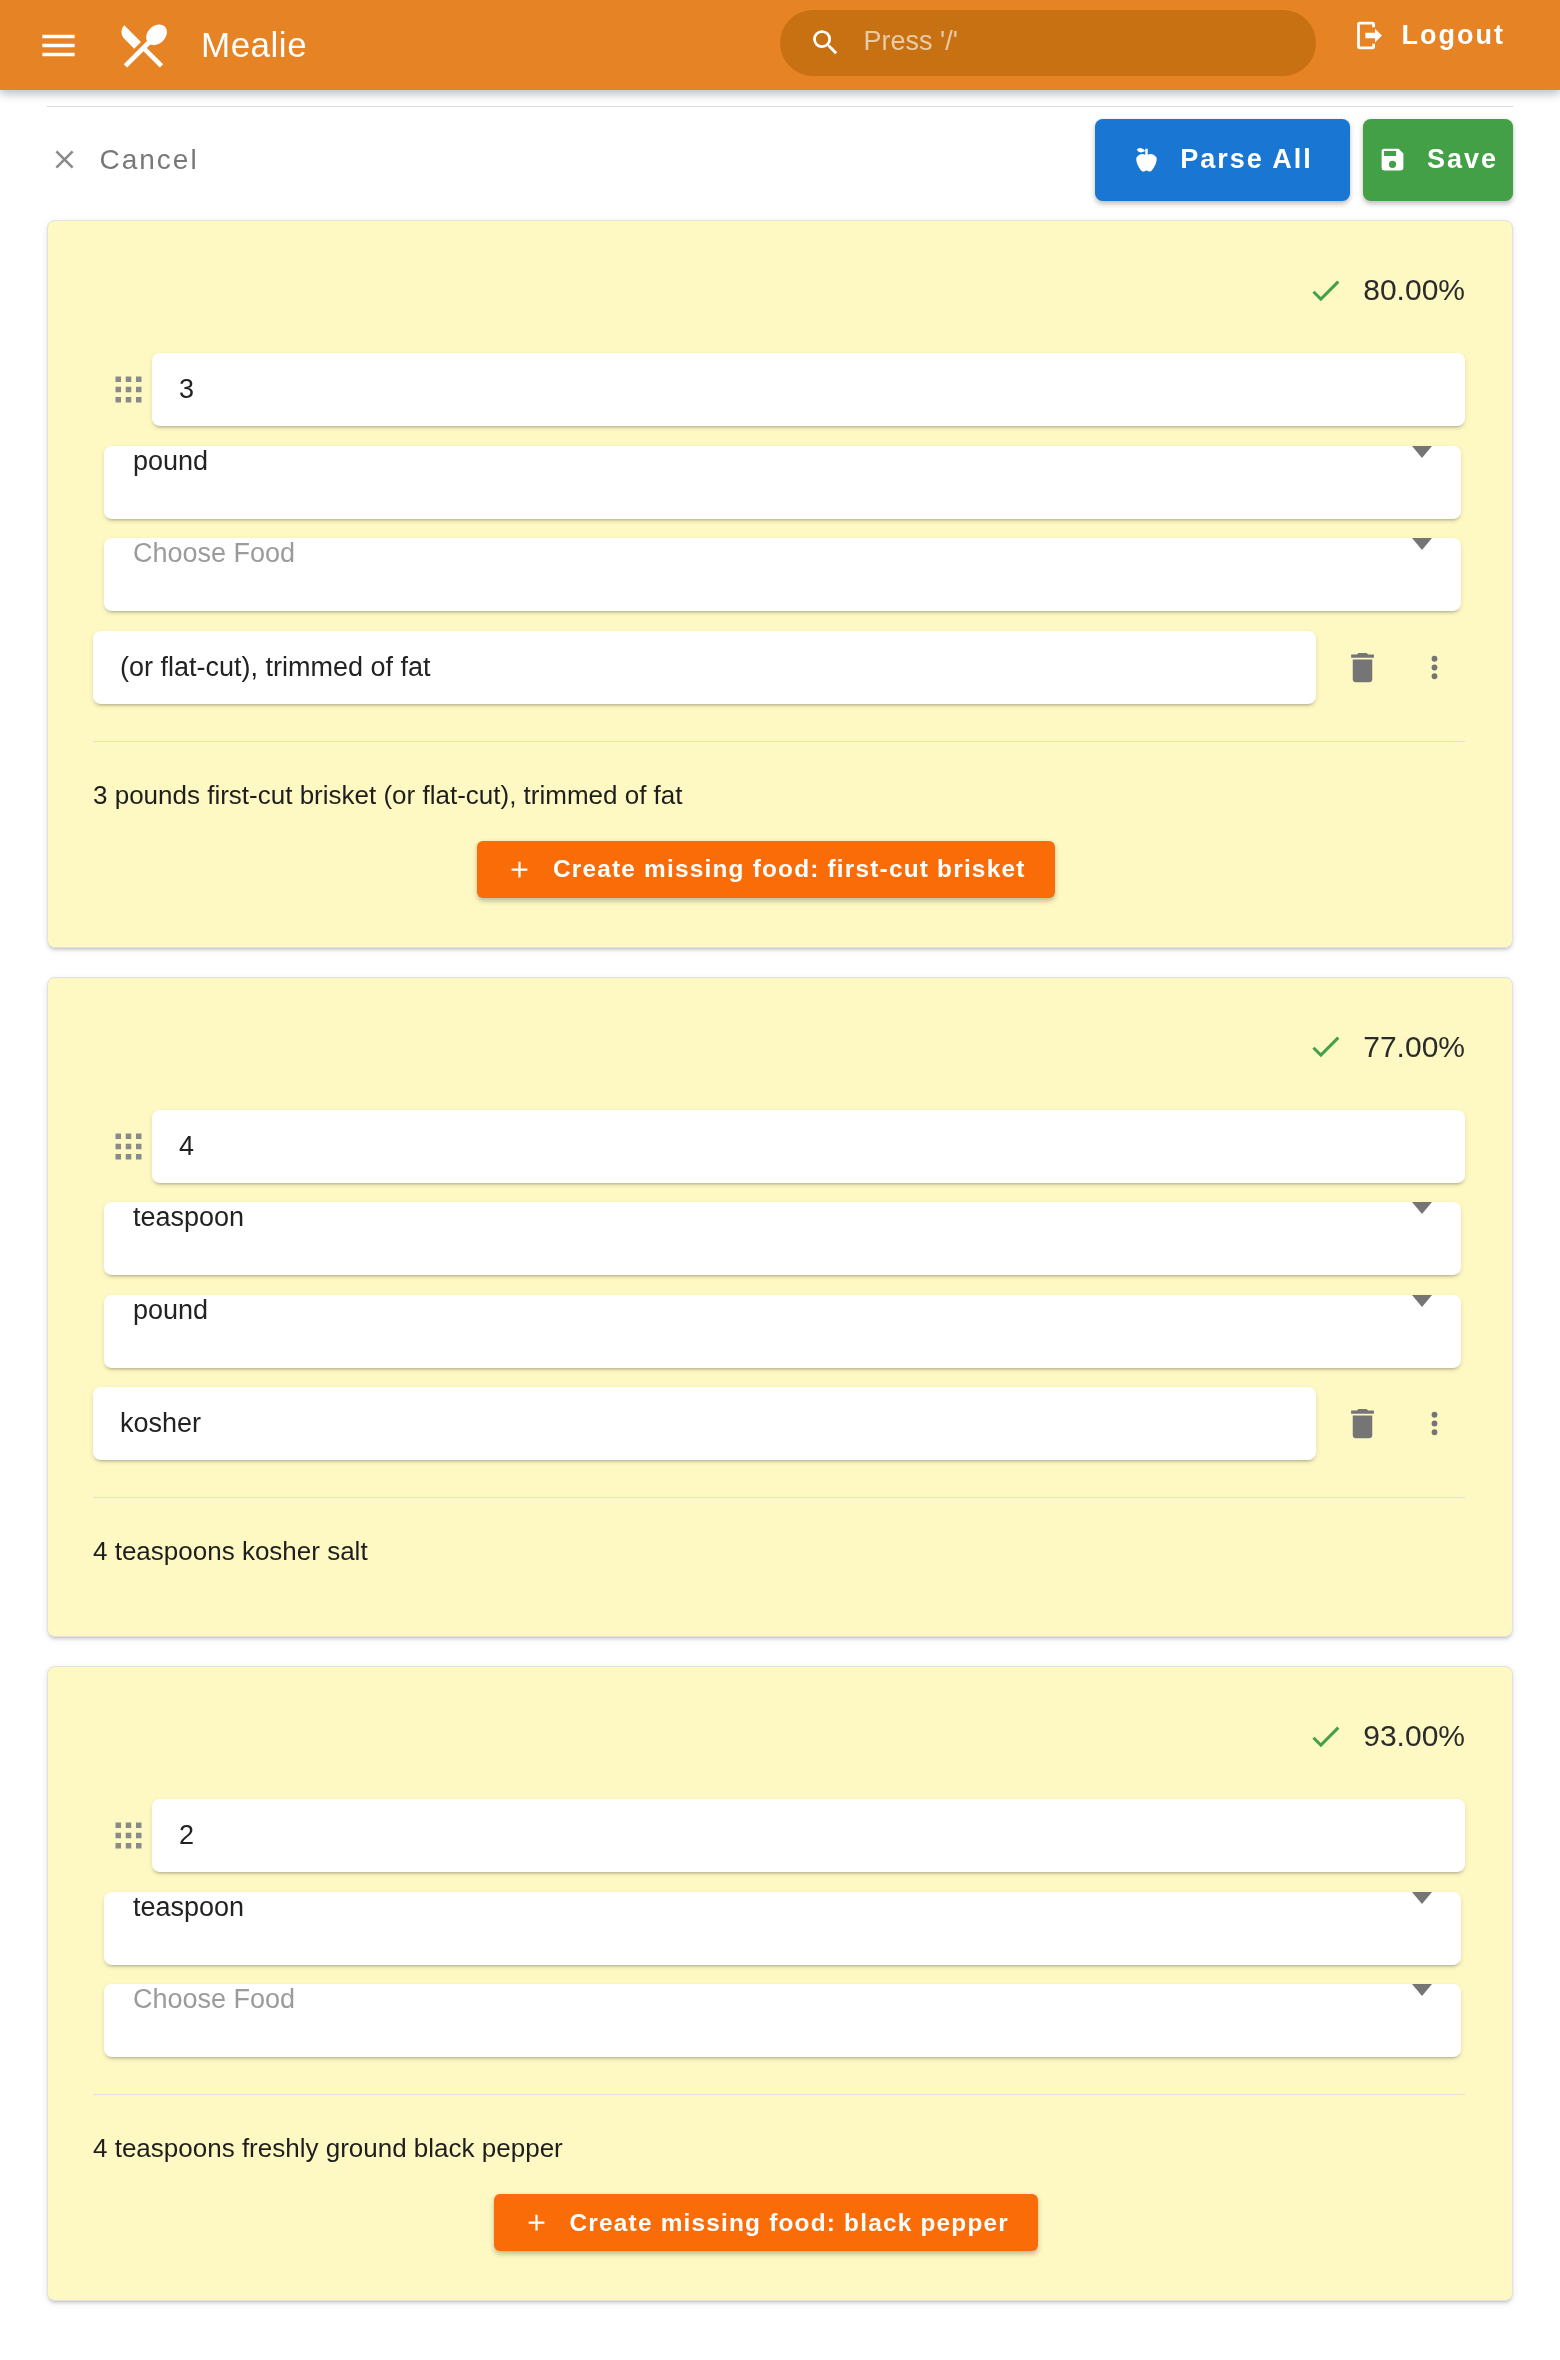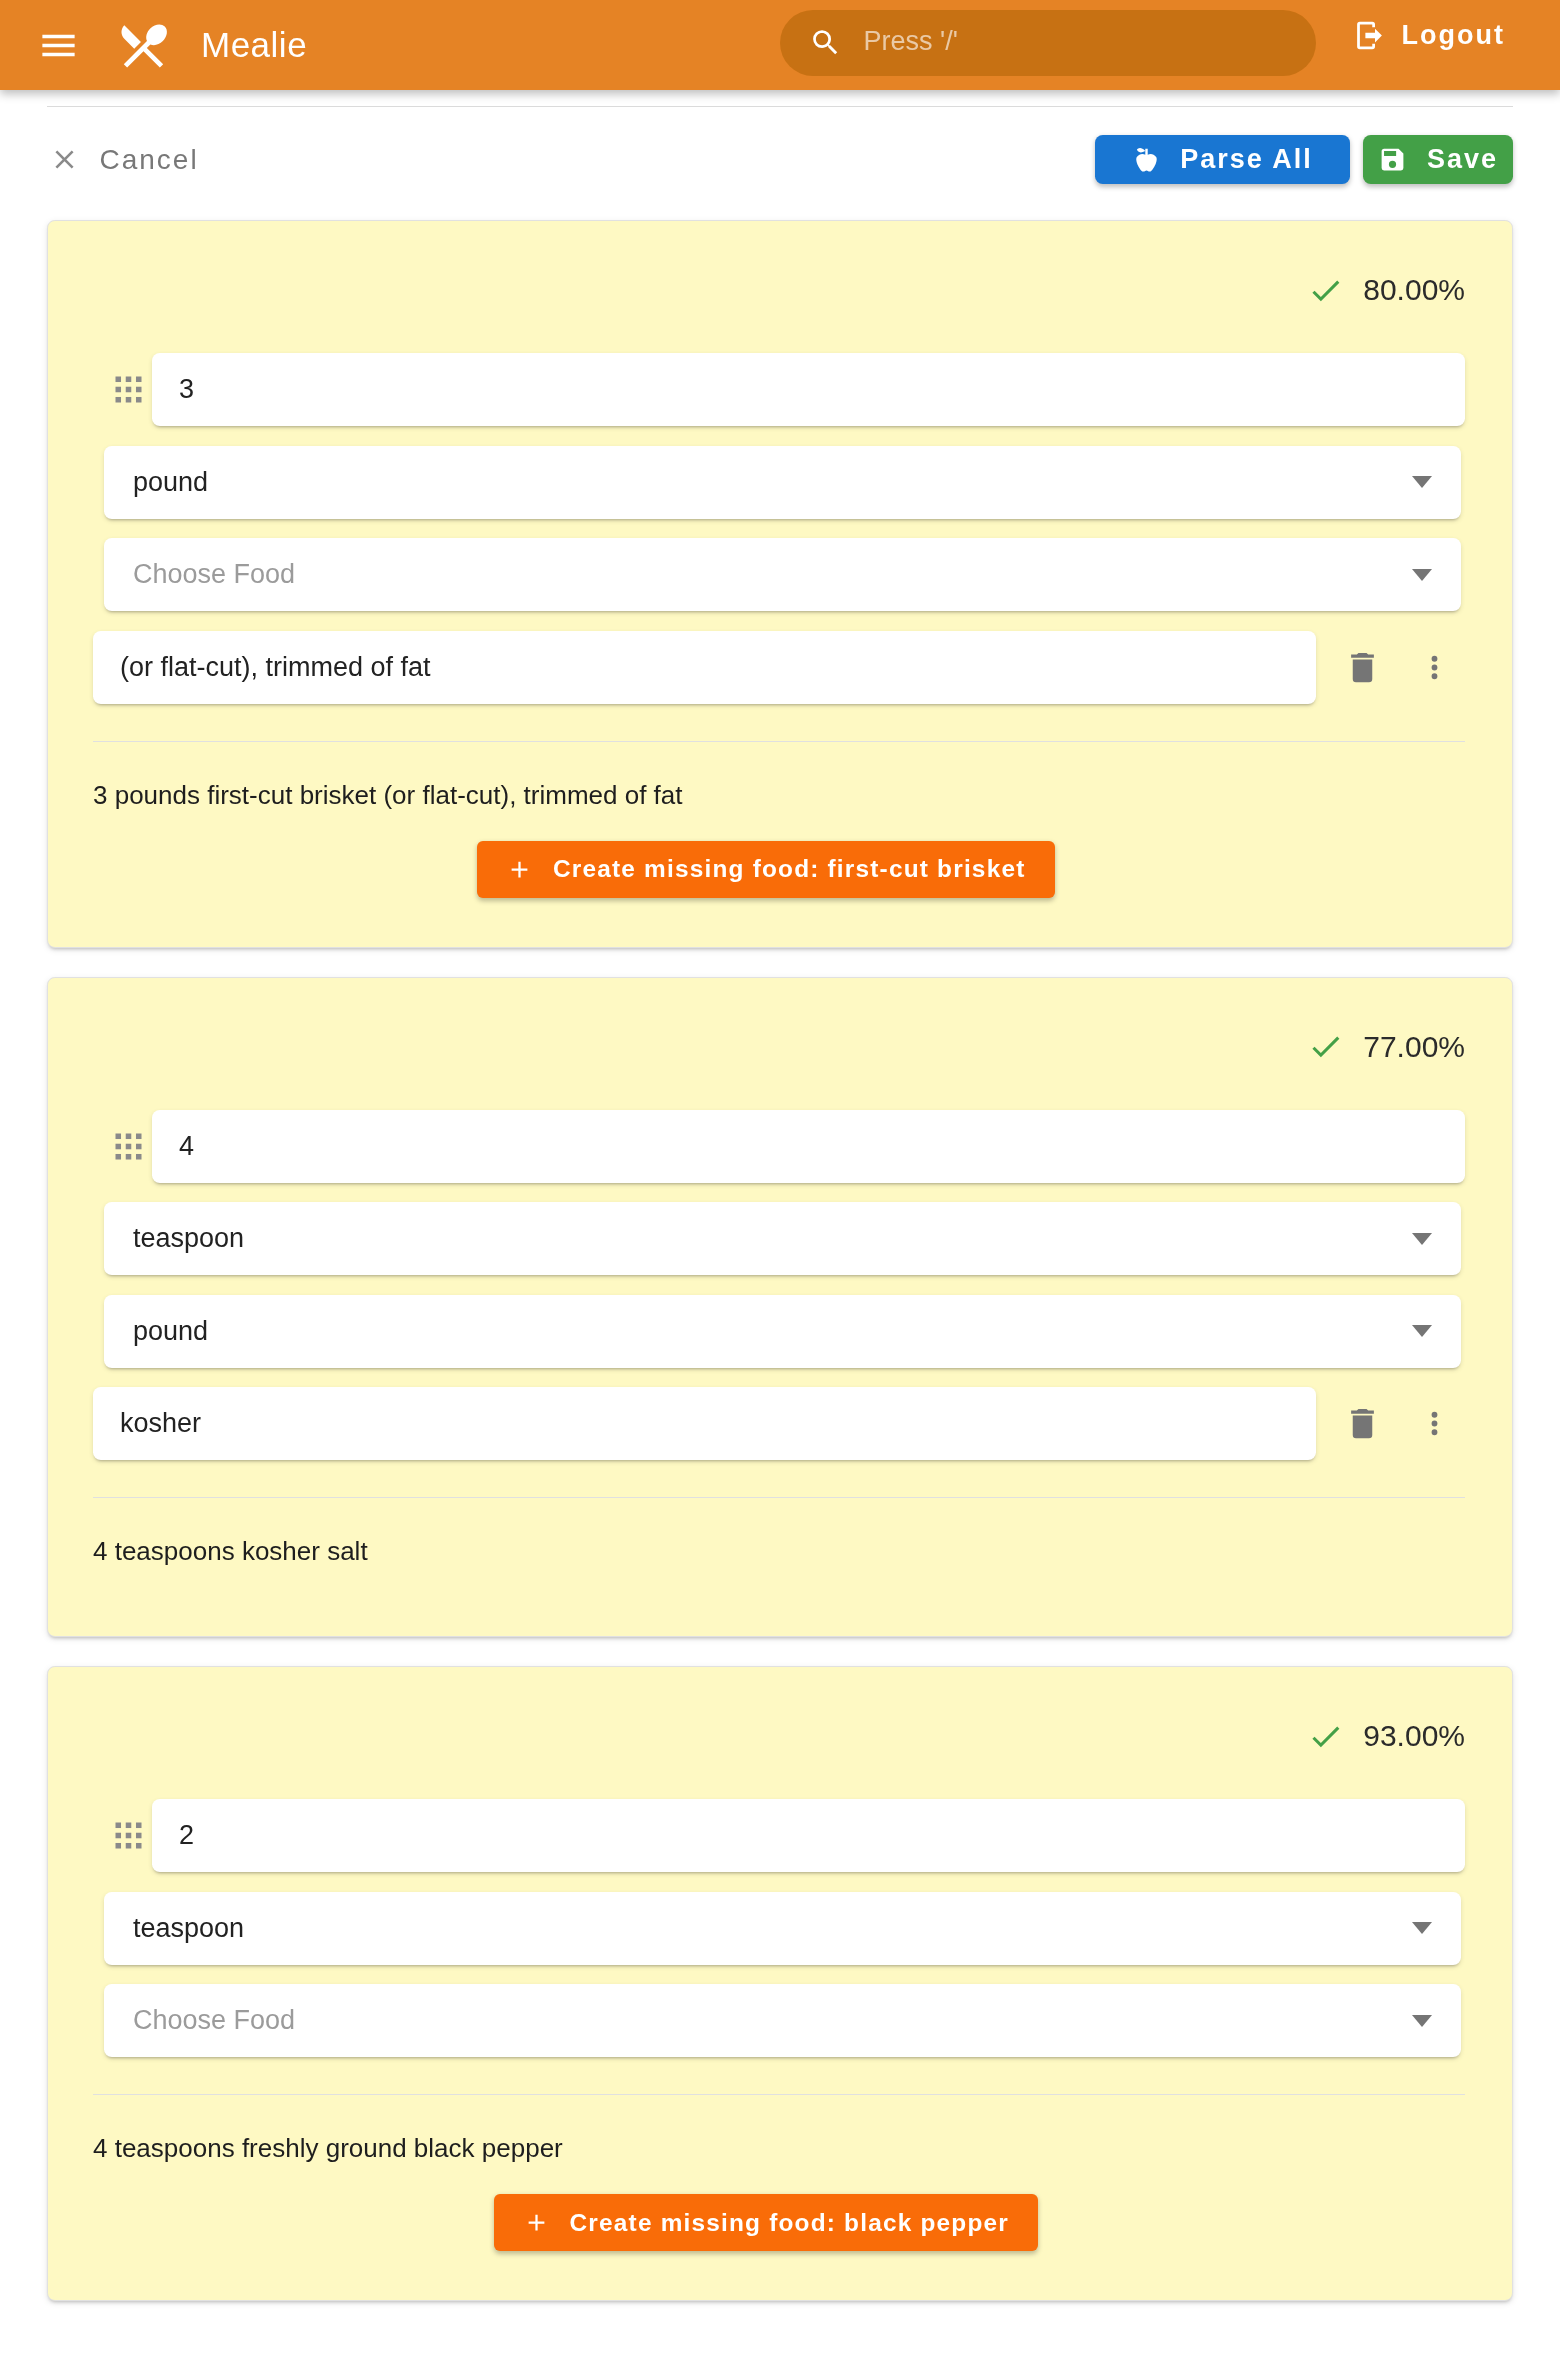--- a/index.html
+++ b/index.html
@@ -20,21 +20,21 @@
     background:none; border:none; cursor:pointer; }
   .logout-btn span { color:#fff; font-size:27px; font-weight:700; letter-spacing:2px; margin-left:15.6px; }
 
   
   .top-divider { margin:15.6px 47px 0 47px; border:none; border-top:1px solid #DBDBDB; }
   .toolbar { display:flex; align-items:center; margin:18.5px 47px 0 49px; height:69px; }
   .cancel-btn { display:flex; align-items:center; background:none; border:none; cursor:pointer; }
   .cancel-btn span { color:#787878; font-size:28px; font-weight:500; letter-spacing:2px; margin-left:19.5px; }
   .toolbar .spacer { flex:1; }
   .btn { display:flex; align-items:center; justify-content:center; border:none; cursor:pointer;
-    height:49px; border-radius:7.8px; color:#fff; font-size:27px; font-weight:700; letter-spacing:2px;
+    height:82px; border-radius:7.8px; color:#fff; font-size:27px; font-weight:700; letter-spacing:2px;
     box-shadow:0 2.9px 4.9px rgba(0,0,0,.25); font-family:inherit; }
   .btn svg { margin-right:19.5px; }
   .parse-all { background:#1976D2; padding:0 37px; margin-right:13.7px; }
   .save { background:#43A047; padding:0 15px; }
 
   
   .cards { padding:26px 47px 0 47px; }
   .card { background:#fef9c3; border:1px solid #E1E1E1; border-radius:7.8px; margin-bottom:29px;
     box-shadow:0 2.9px 3.9px -2px rgba(0,0,0,.22), 0 2px 7.8px 0 rgba(0,0,0,.09); }
   .card.pb-sm { padding-bottom:49px; }
@@ -45,21 +45,21 @@
   .conf-row .pct { font-size:30px; color:#2b2b2b; }
 
   .row-amount { display:flex; align-items:center; margin:33px 47px 0 57px; }
   .drag-handle { width:47px; display:flex; justify-content:center; cursor:grab; background:none; border:none; }
   .solo { background:#fff; border-radius:7.8px; height:73px;
     box-shadow:0 2.9px 2.9px -2px rgba(0,0,0,.24), 0 2px 4.9px 0 rgba(0,0,0,.11); }
   input.solo { border:none; outline:none; width:100%; padding:0 27px; font-size:27px;
     color:#222; font-family:inherit; }
   .row-amount input.solo { flex:1; }
 
-  .select { display:flex; align-items:center; margin:19.5px 51px 0 56px; padding:0 29px; cursor:pointer; }
+  .select { display:flex; margin:19.5px 51px 0 56px; padding:0 29px; cursor:pointer; }
   .select .val { font-size:27px; color:#222; }
   .select .val.placeholder { color:#9B9B9B; }
   .caret { margin-left:auto; width:0; height:0; border-left:10.7px solid transparent;
     border-right:10.7px solid transparent; border-top:12.7px solid #757575; }
 
   .row-note { display:flex; align-items:center; margin:19.5px 60px 0 45px; }
   .row-note input.solo { flex:1; }
   .icon-btn { background:none; border:none; cursor:pointer; display:flex; align-items:center; }
   .icon-btn.trash { margin-left:27px; }
   .icon-btn.dots { margin-left:35px; }

